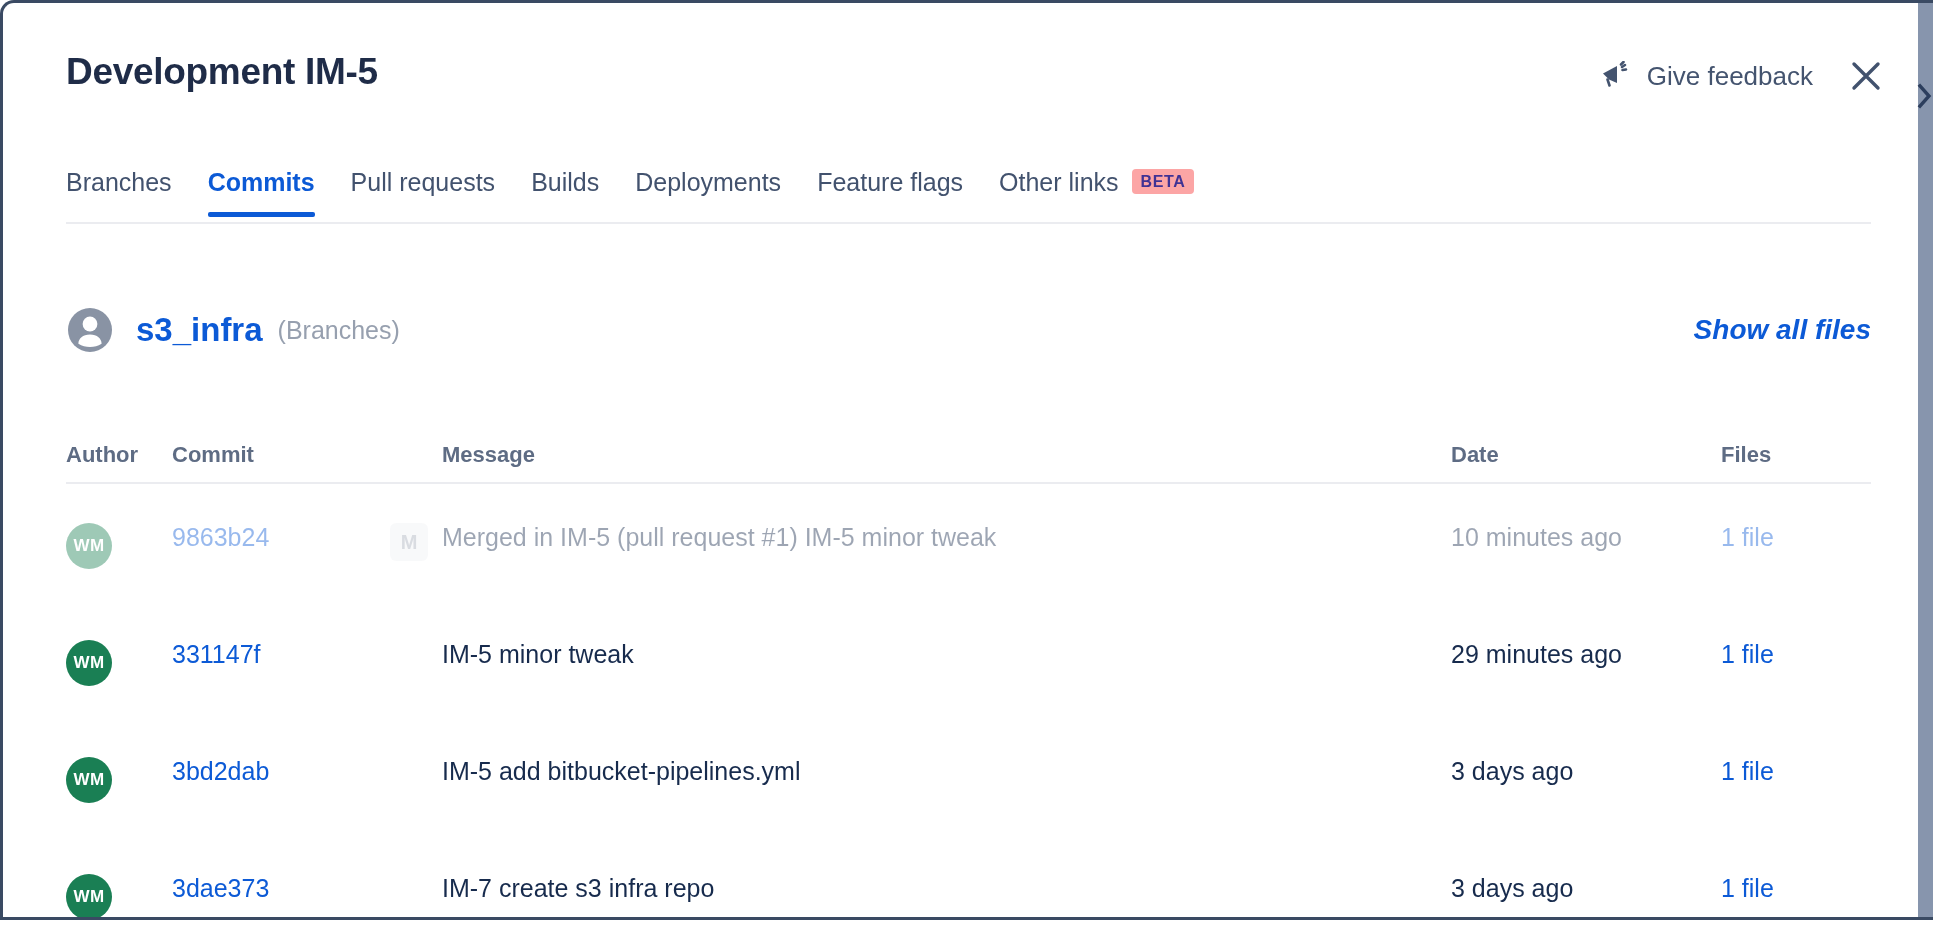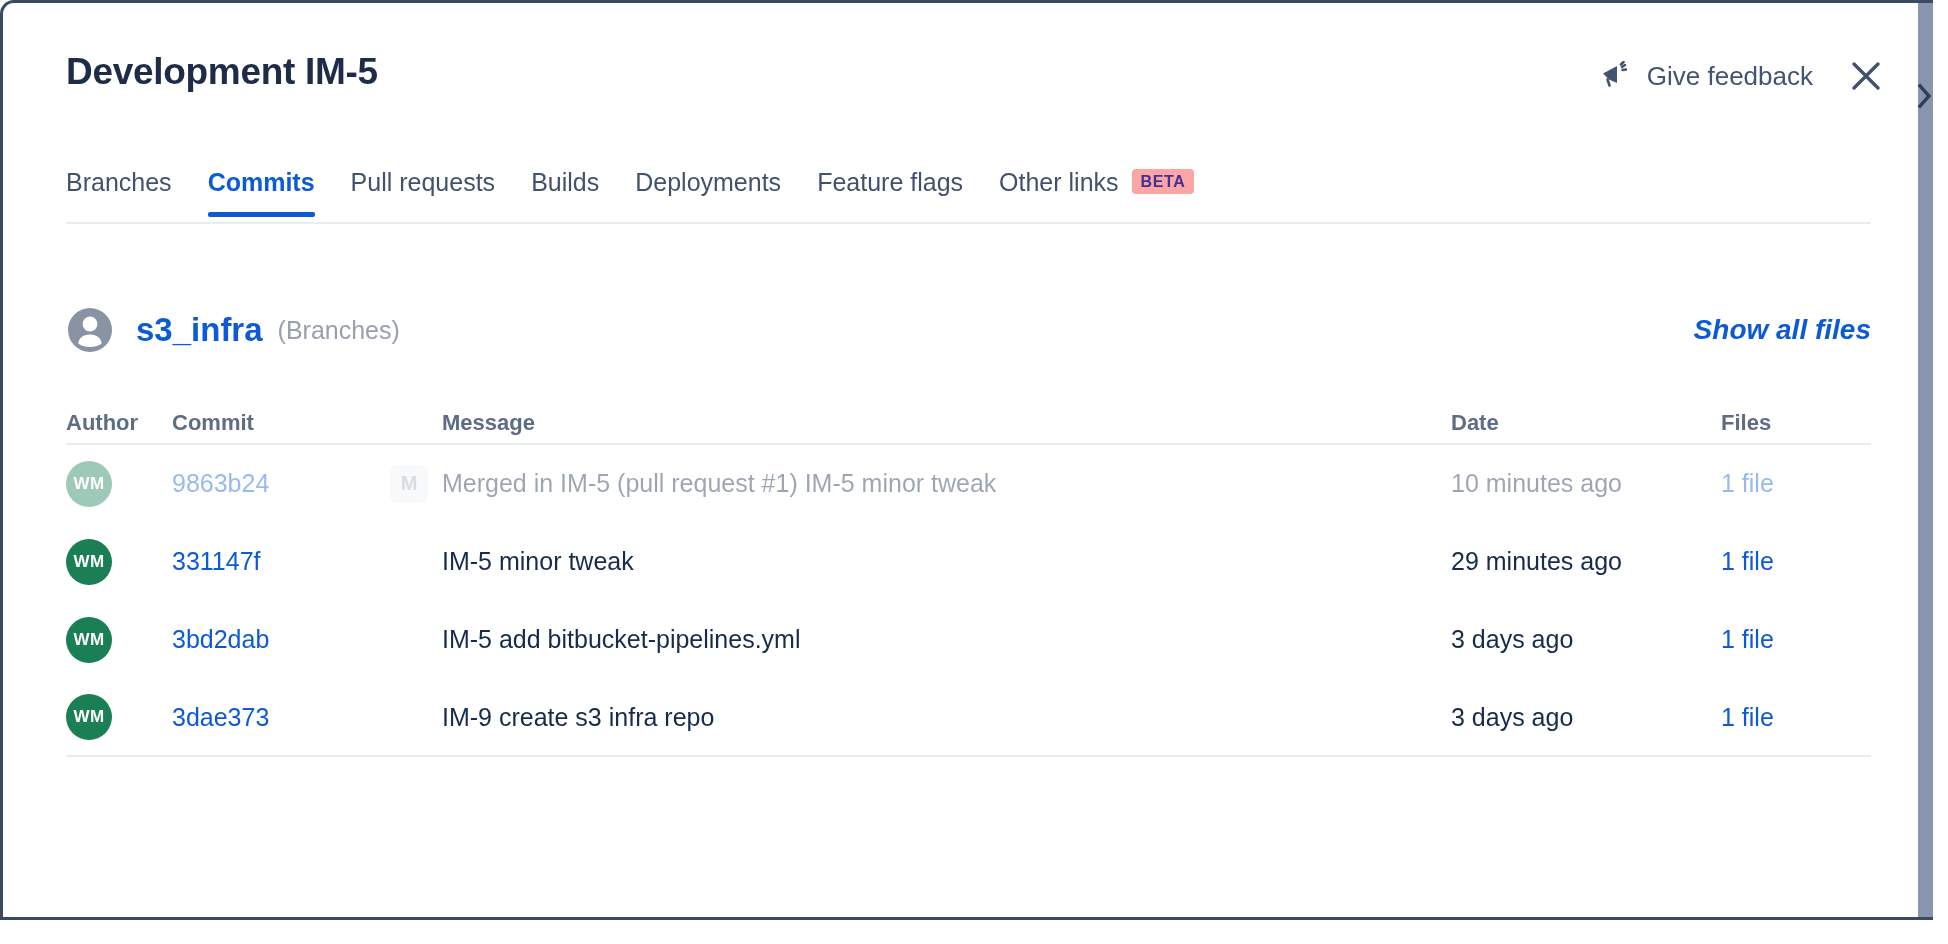--- a/index.html
+++ b/index.html
@@ -173,22 +173,22 @@
 
   
   .commit-table {
     position: absolute;
     left: 63px;
     top: 400px;
     width: 1805px;
   }
   .ctr {
     display: flex;
-    align-items: center;
     width: 100%;
+    margin-top: 39px;
   }
   .chead {
     height: 42px;
     border-bottom: 2px solid #ebecf0;
   }
   .chead .cell {
     font-size: 22px;
     font-weight: bold;
     color: #5e6c84;
     white-space: nowrap;
@@ -367,21 +367,21 @@
       <div class="col-date"><span class="commit-date">3 days ago</span></div>
       <div class="col-files"><span class="files-link">1 file</span></div>
     </div>
 
     <div class="ctr crow last">
       <div class="col-author">
         <div class="avatar">WM</div>
       </div>
       <div class="col-commit"><span class="commit-hash">3dae373</span></div>
       <div class="col-badge"></div>
-      <div class="col-message"><span class="commit-message">IM-9 create s3 infra repo</span></div>
+      <div class="col-message"><span class="commit-message">IM-7 create s3 infra repo</span></div>
       <div class="col-date"><span class="commit-date">3 days ago</span></div>
       <div class="col-files"><span class="files-link">1 file</span></div>
     </div>
 
   </div>
 
   <div class="edge-strip">
     <span class="chev">
       <svg width="18" height="30" viewBox="0 0 18 30">
         <path d="M4 5 L13 15 L4 25" stroke="#2c3e5d" stroke-width="3.4" fill="none" stroke-linecap="square"></path>

